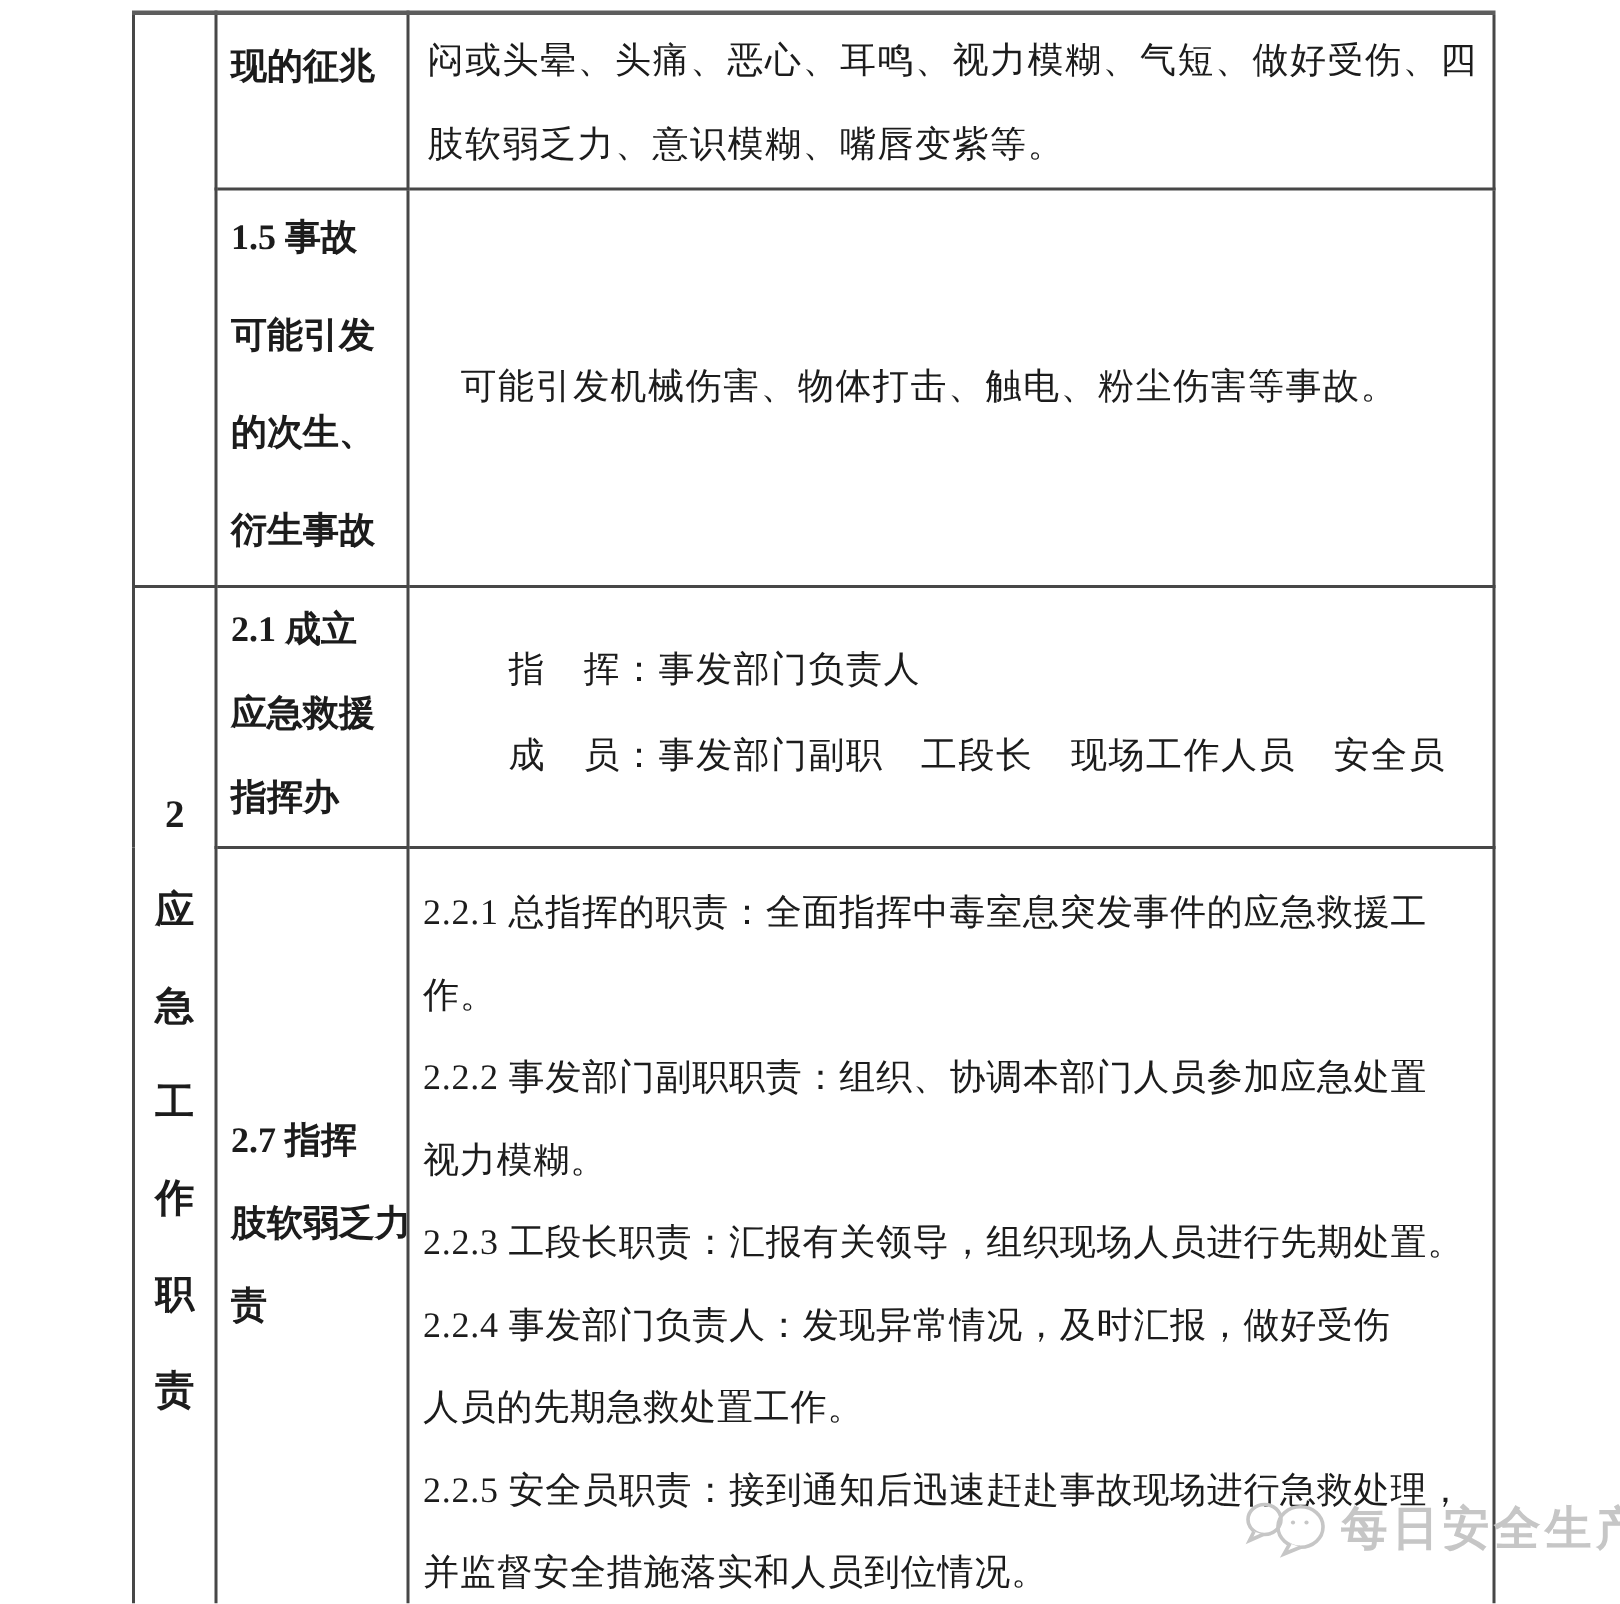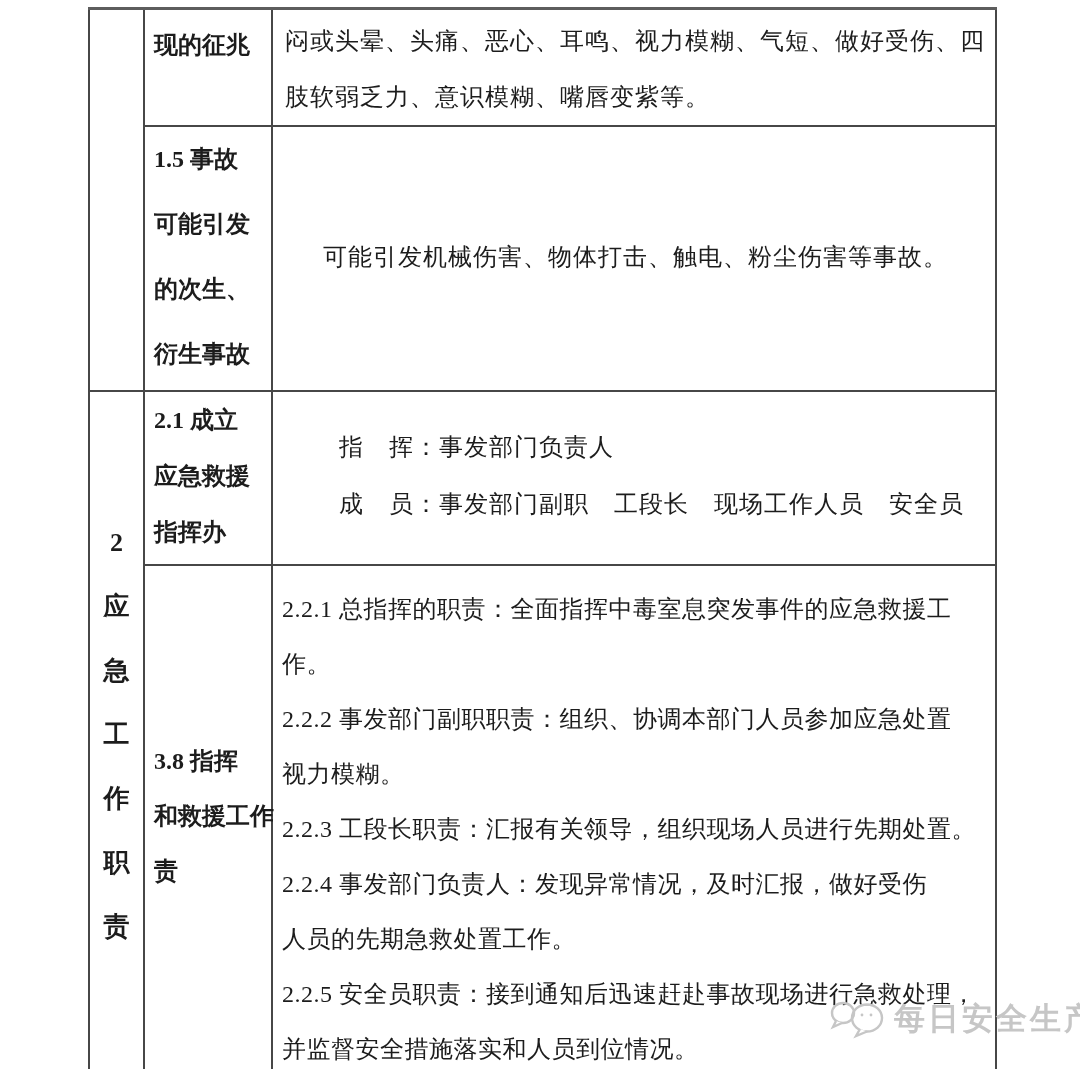--- a/index.html
+++ b/index.html
@@ -33,21 +33,21 @@
   }
   
   td.c2 { font-weight:bold; }
   .hdr { display:flex; flex-direction:column; padding-left:9px; padding-right:2px; }
   .hdr-a { padding-top:12px; line-height:46px; }
   .hdr-b { height:259px; justify-content:center; line-height:65px; }
   .hdr-c { height:168px; justify-content:flex-end; line-height:56px; }
   .hdr-d { height:500px; justify-content:center; line-height:55px; }
   
   .body-a { padding:3px 8px 0 12px; line-height:56px; letter-spacing:1px; }
-  .body-b { height:259px; display:flex; align-items:center; padding-left:50px; letter-spacing:1px; }
+  .body-b { height:259px; display:flex; align-items:center; padding-left:34px; letter-spacing:1px; }
   .body-c { height:168px; display:flex; flex-direction:column; justify-content:center; padding-left:66px; line-height:57px; letter-spacing:1px; }
   .body-d { padding:16px 4px 0 9px; line-height:55px; letter-spacing:0.5px; }
   .tline { white-space:nowrap; }
   
   .watermark {
     position:absolute; left:830px; top:998px;
     display:flex; align-items:center; gap:8px;
     z-index:5; pointer-events:none;
   }
   .watermark .wm-text {
@@ -122,22 +122,22 @@
           <div class="body-c">
             <div class="tline">指　挥：事发部门负责人</div>
             <div class="tline">成　员：事发部门副职　工段长　现场工作人员　安全员</div>
           </div>
         </td>
       </tr>
 
       <tr>
         <td class="c2" style="height:504px">
           <div class="hdr hdr-d">
-            <span class="tline">3.8 指挥</span>
-            <span class="tline">和救援工作</span>
+            <span class="tline">2.7 指挥</span>
+            <span class="tline">肢软弱乏力</span>
             <span class="tline">责</span>
           </div>
         </td>
         <td>
           <div class="body-d">
             <div class="tline">2.2.1 总指挥的职责：全面指挥中毒室息突发事件的应急救援工</div>
             <div class="tline">作。</div>
             <div class="tline">2.2.2 事发部门副职职责：组织、协调本部门人员参加应急处置</div>
             <div class="tline">视力模糊。</div>
             <div class="tline">2.2.3 工段长职责：汇报有关领导，组织现场人员进行先期处置。</div>

